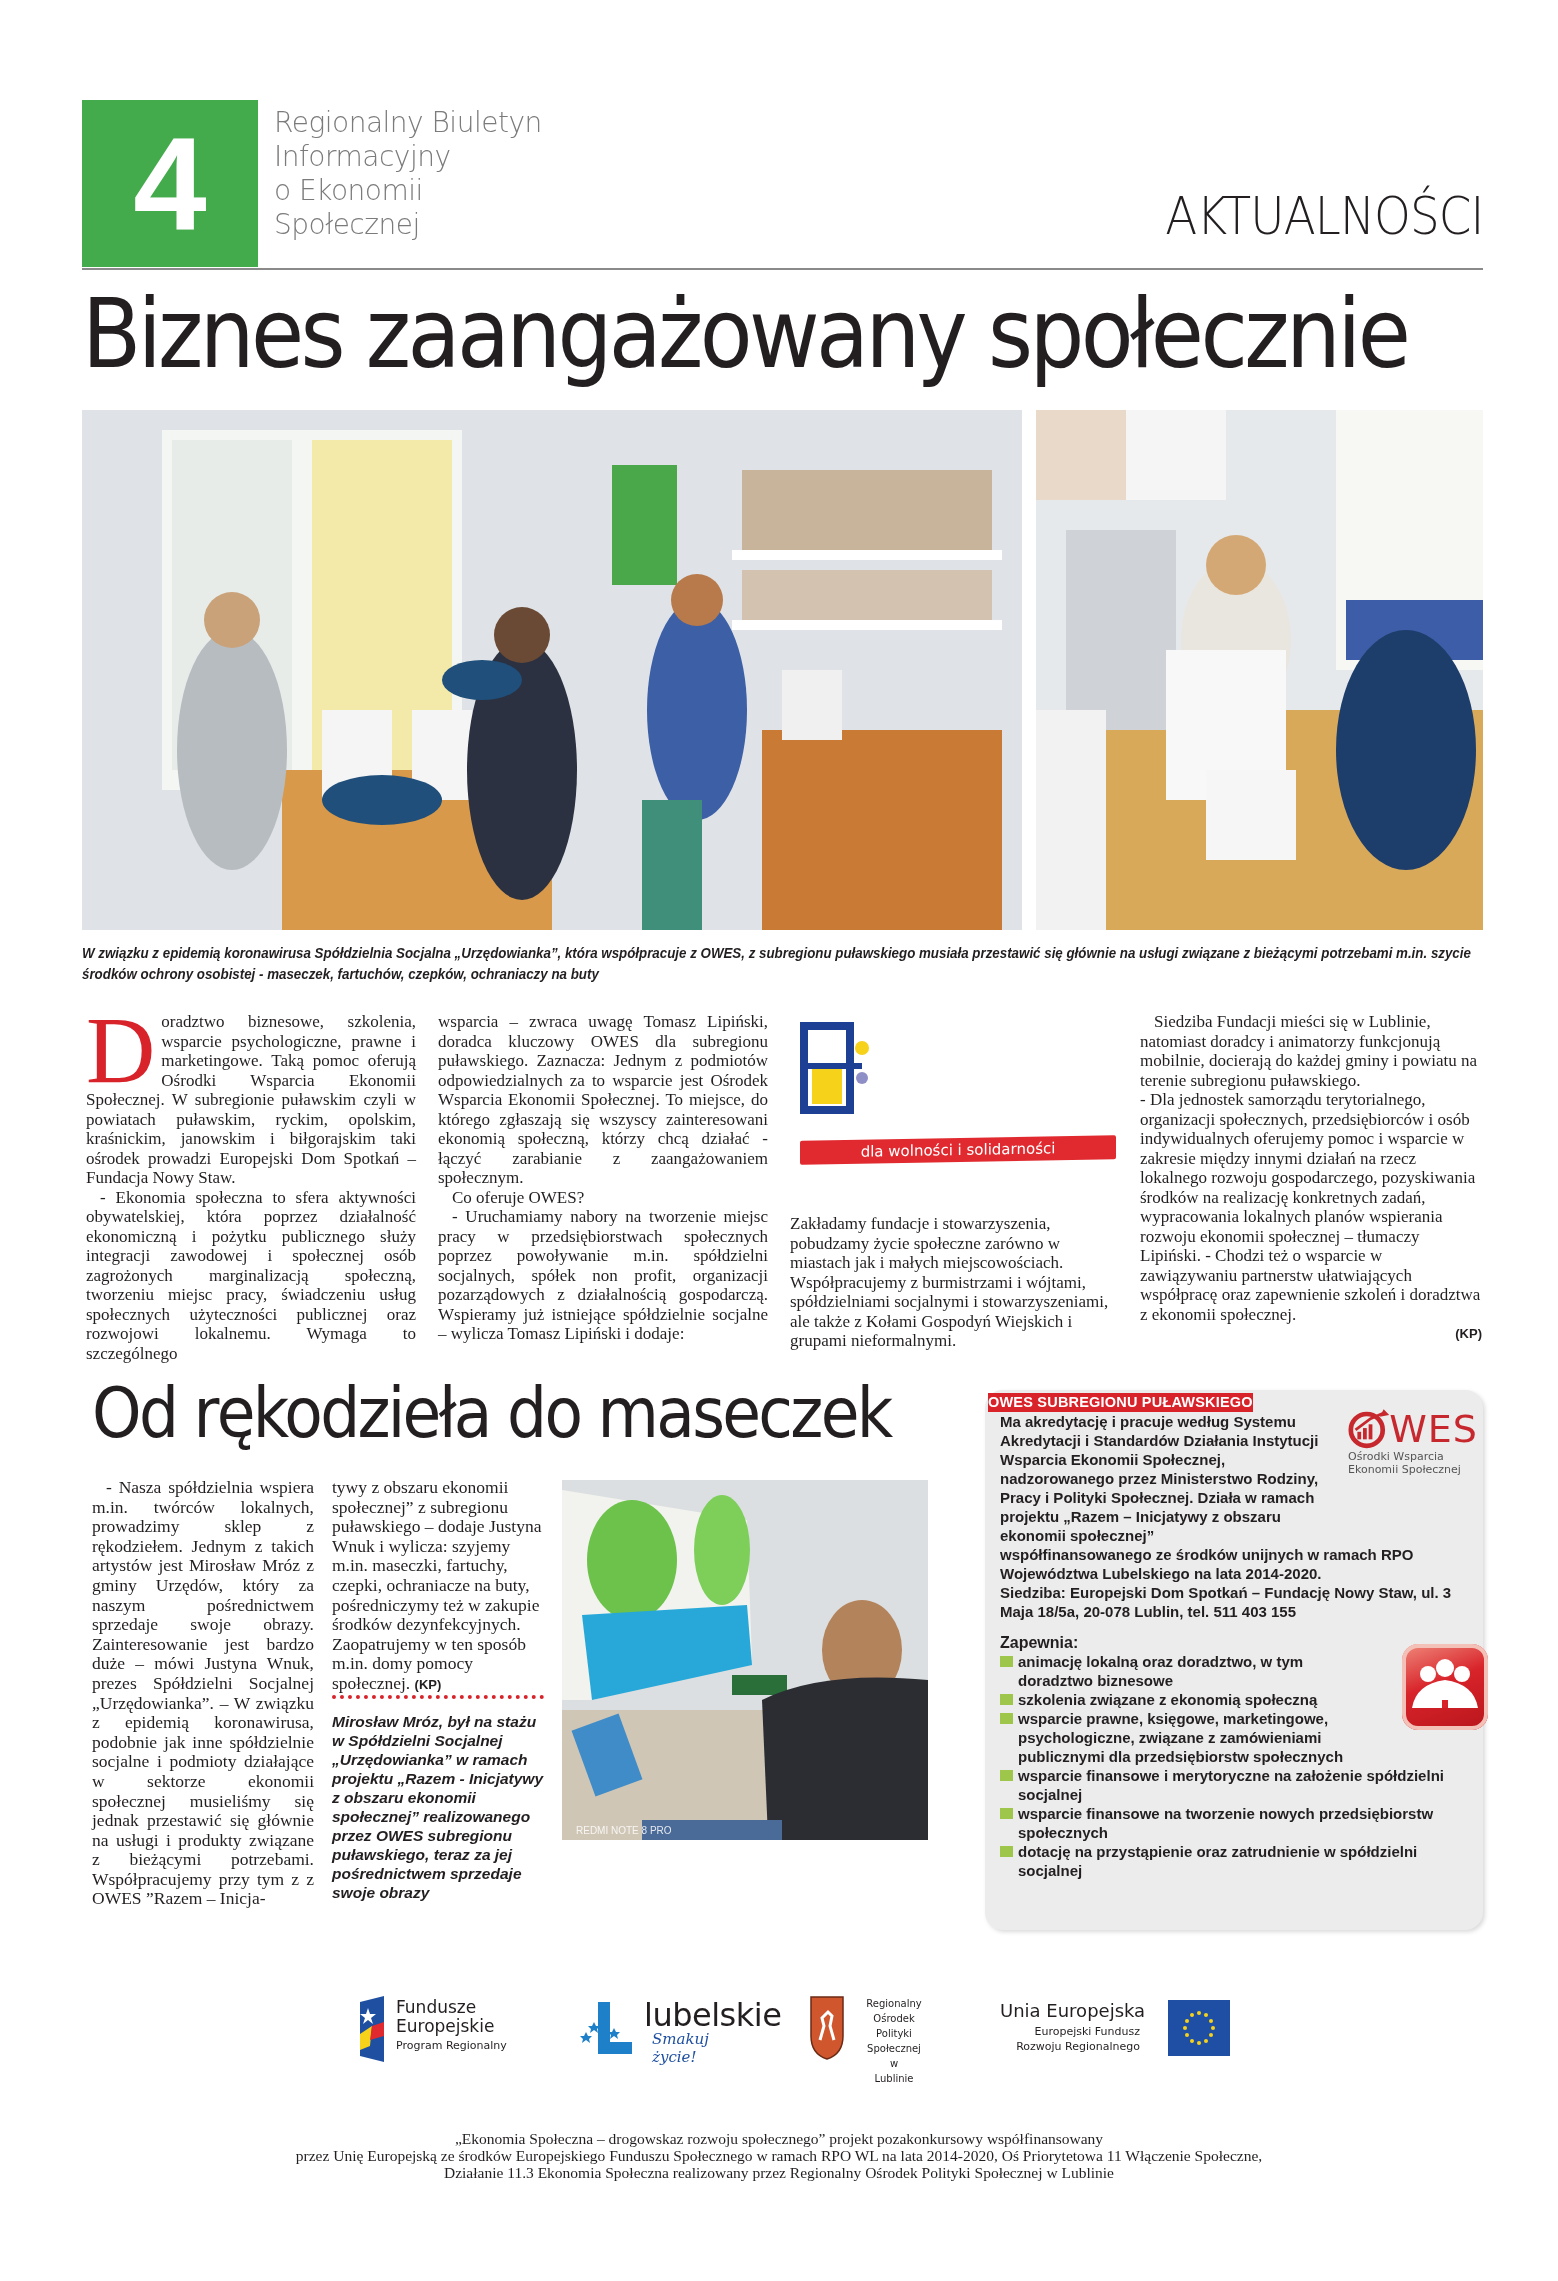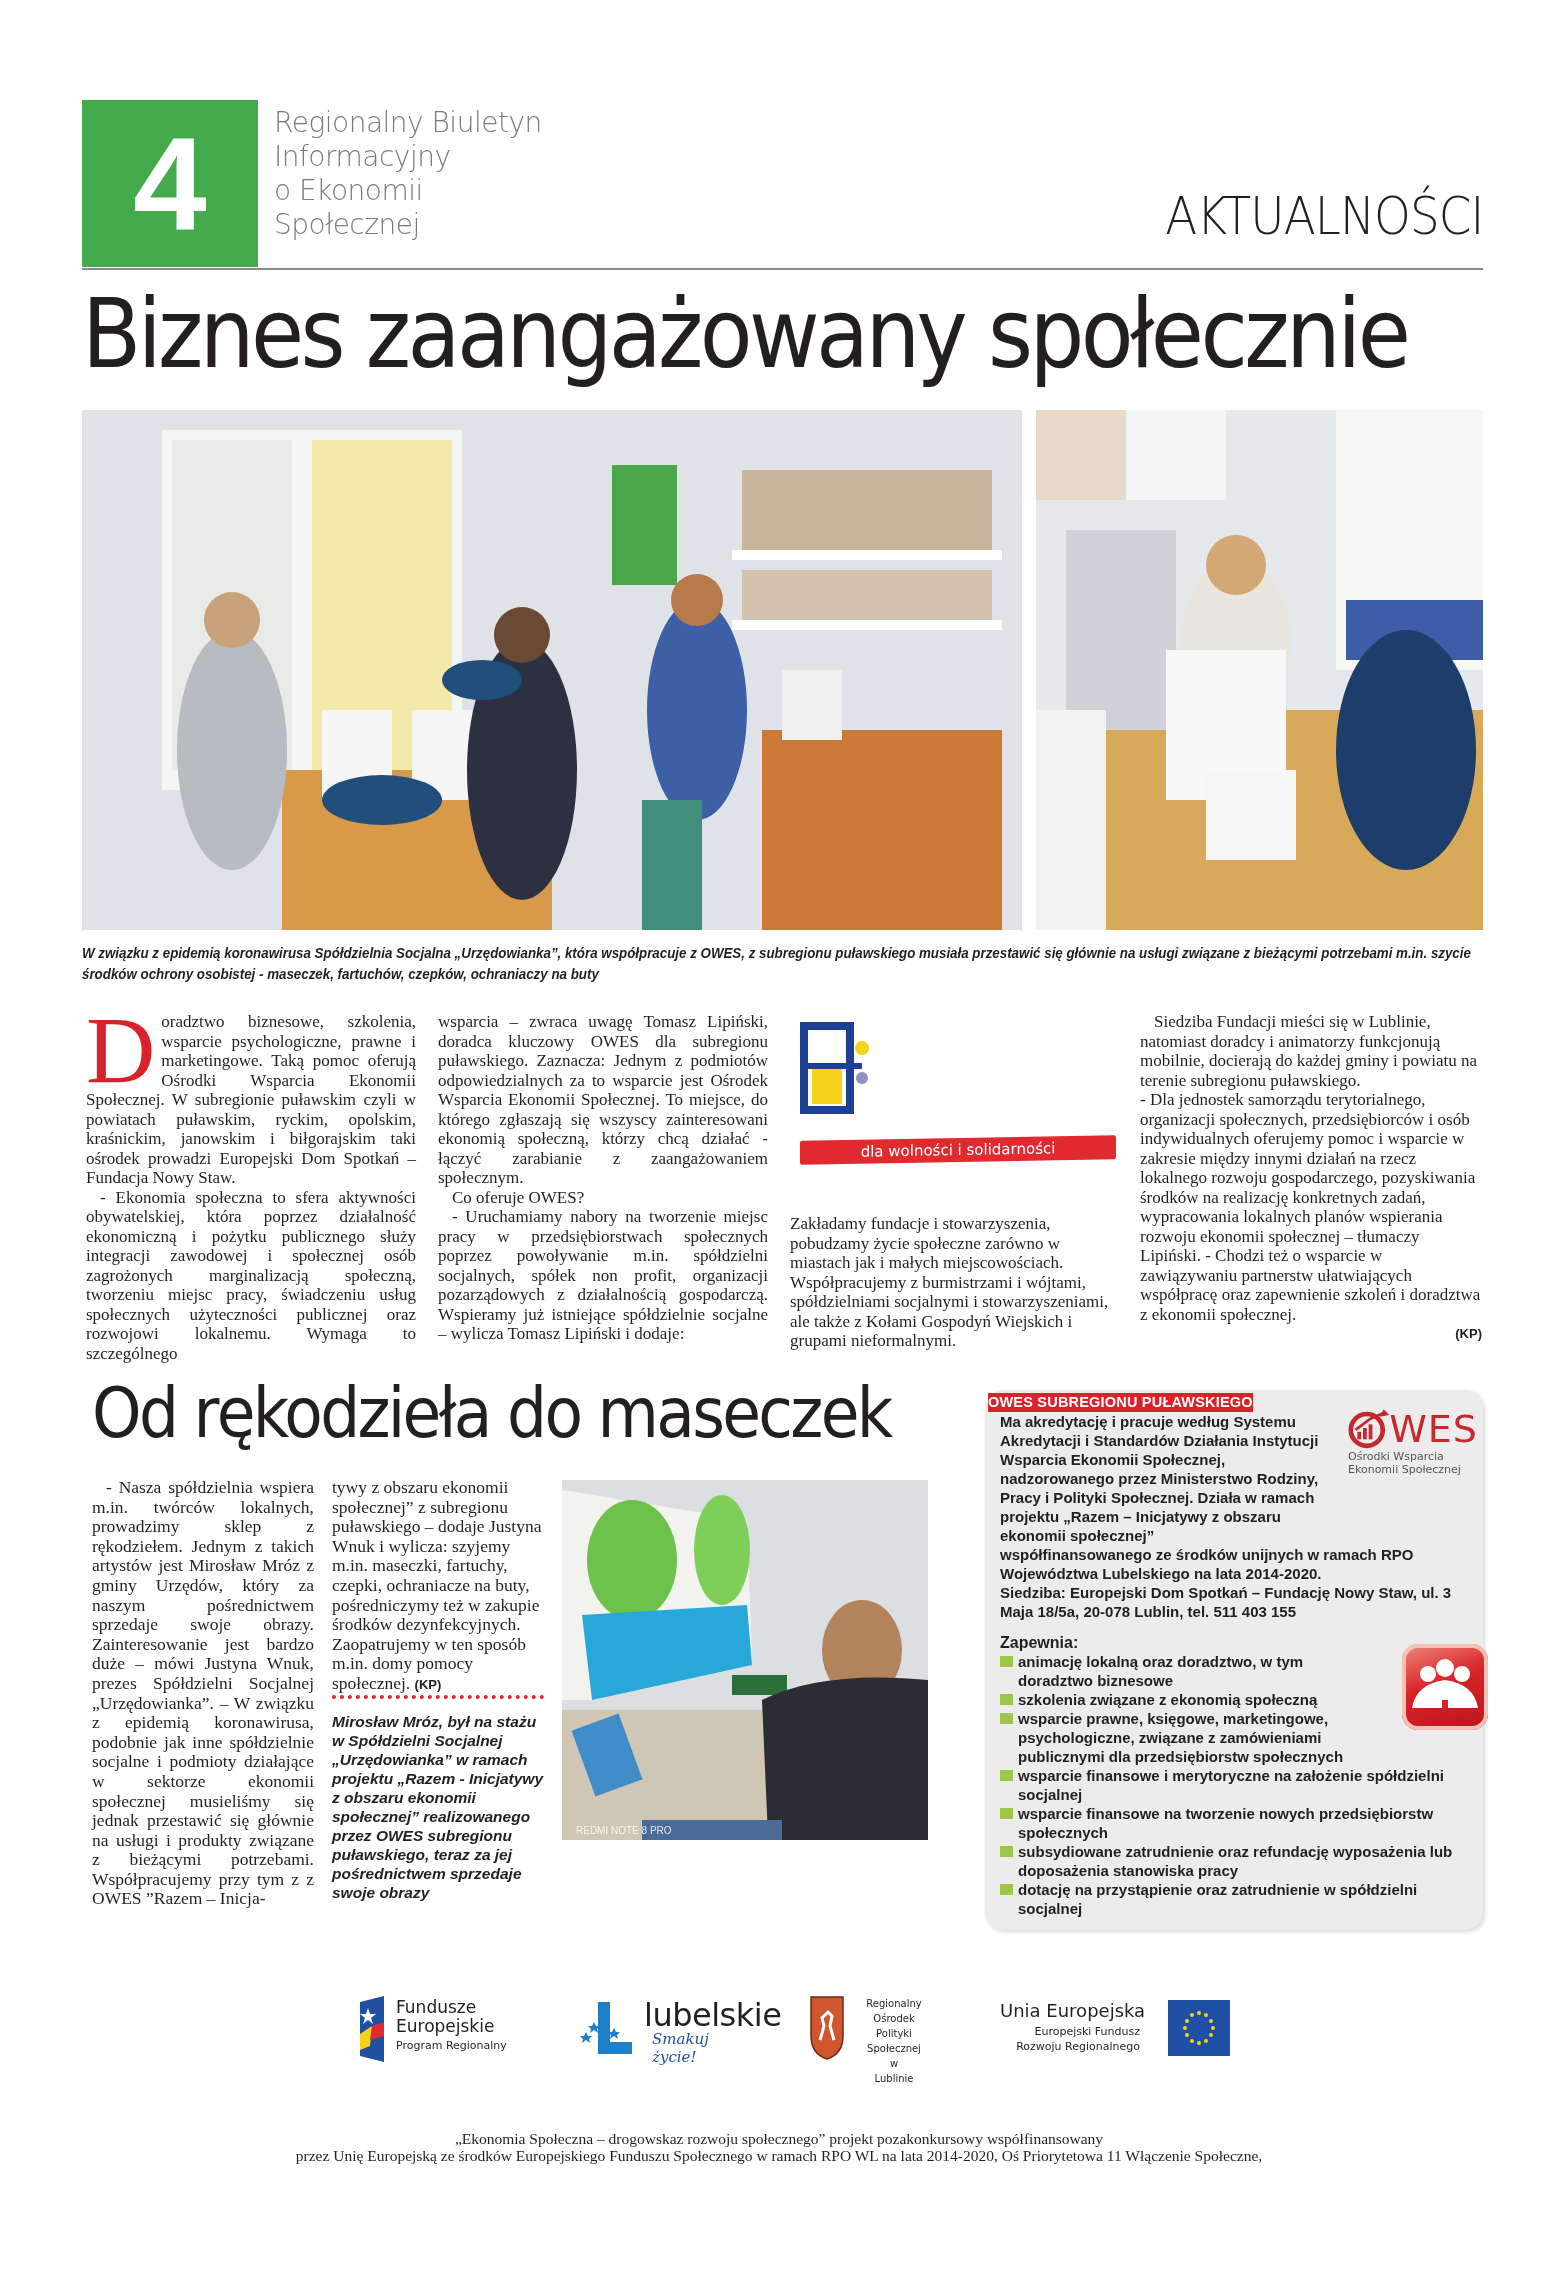--- a/index.html
+++ b/index.html
@@ -227,21 +227,21 @@
   <div class="owes-sub">Ekonomii Społecznej</div>
 </div>
 
 <div class="abs provides-title">Zapewnia:</div>
 <ul class="abs provides-list info-text">
   <li class="short"><span class="sq"></span><span>animację lokalną oraz doradztwo, w tym doradztwo biznesowe</span></li>
   <li class="short"><span class="sq"></span><span>szkolenia związane z ekonomią społeczną</span></li>
   <li class="short"><span class="sq"></span><span>wsparcie prawne, księgowe, marketingowe, psychologiczne, związane z zamówieniami publicznymi dla przedsiębiorstw społecznych</span></li>
   <li><span class="sq"></span><span>wsparcie finansowe i merytoryczne na założenie spółdzielni socjalnej</span></li>
   <li><span class="sq"></span><span>wsparcie finansowe na tworzenie nowych przedsiębiorstw społecznych</span></li>
-  <li><span class="sq"></span><span>subsydiowane zatrudnienie oraz refundację wyposażenia lub doposażenia stanowiska pracy</span></li>
+  <li><span class="sq"></span></li>
   <li><span class="sq"></span><span>dotację na przystąpienie oraz zatrudnienie w spółdzielni socjalnej</span></li>
 </ul>
 
 <div class="abs people-icon">
   <svg width="86" height="86" viewBox="0 0 86 86">
     <circle cx="26" cy="30" r="8" fill="#fff"></circle>
     <circle cx="43" cy="24" r="9" fill="#fff"></circle>
     <circle cx="60" cy="30" r="8" fill="#fff"></circle>
     <path d="M10 64 Q14 40 43 36 Q72 40 76 64 Z" fill="#fff"></path>
     <rect x="40" y="56" width="6" height="8" fill="#d8232a"></rect>
@@ -307,13 +307,14 @@
       <circle cx="17" cy="28" r="2"></circle>
         <circle cx="19" cy="21" r="2"></circle>
         <circle cx="24" cy="15" r="2"></circle>
     </g>
   </svg>
 </div>
 
 <div class="abs footer-note">
   <div>„Ekonomia Społeczna – drogowskaz rozwoju społecznego” projekt pozakonkursowy współfinansowany</div>
   <div>przez Unię Europejską ze środków Europejskiego Funduszu Społecznego w ramach RPO WL na lata 2014-2020, Oś Priorytetowa 11 Włączenie Społeczne,</div>
+  <div>Działanie 11.3 Ekonomia Społeczna realizowany przez Regionalny Ośrodek Polityki Społecznej w Lublinie</div>
 </div>
 
 </body></html>

